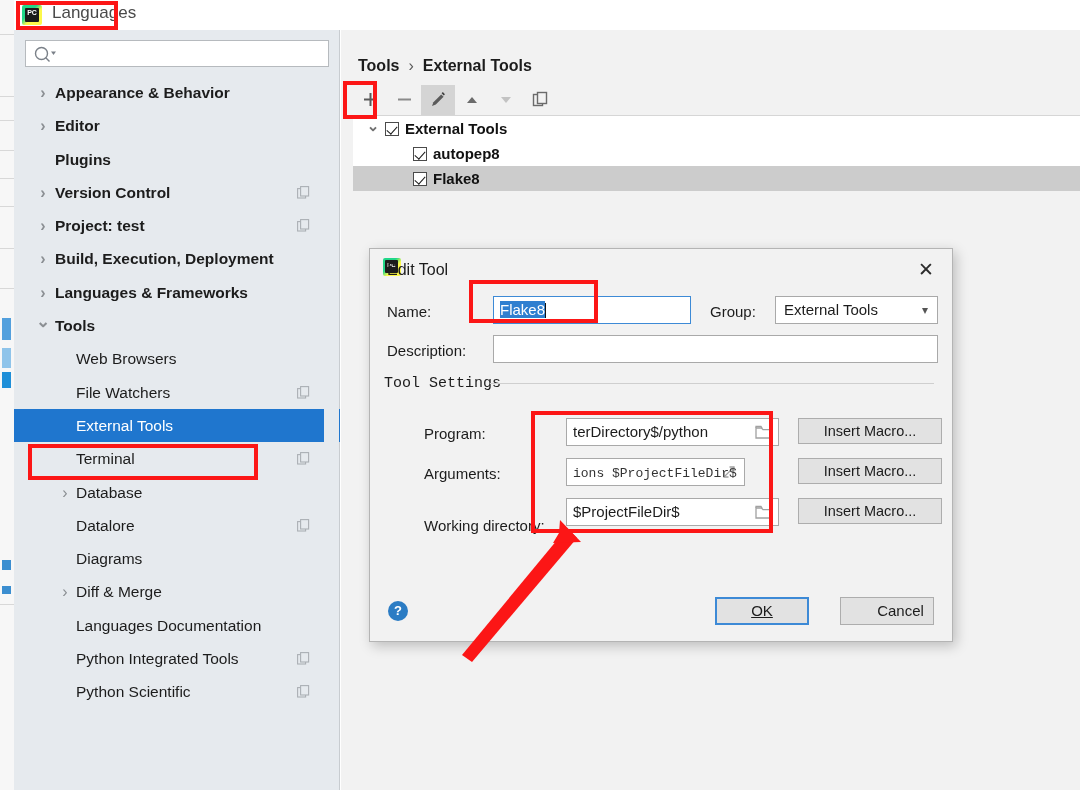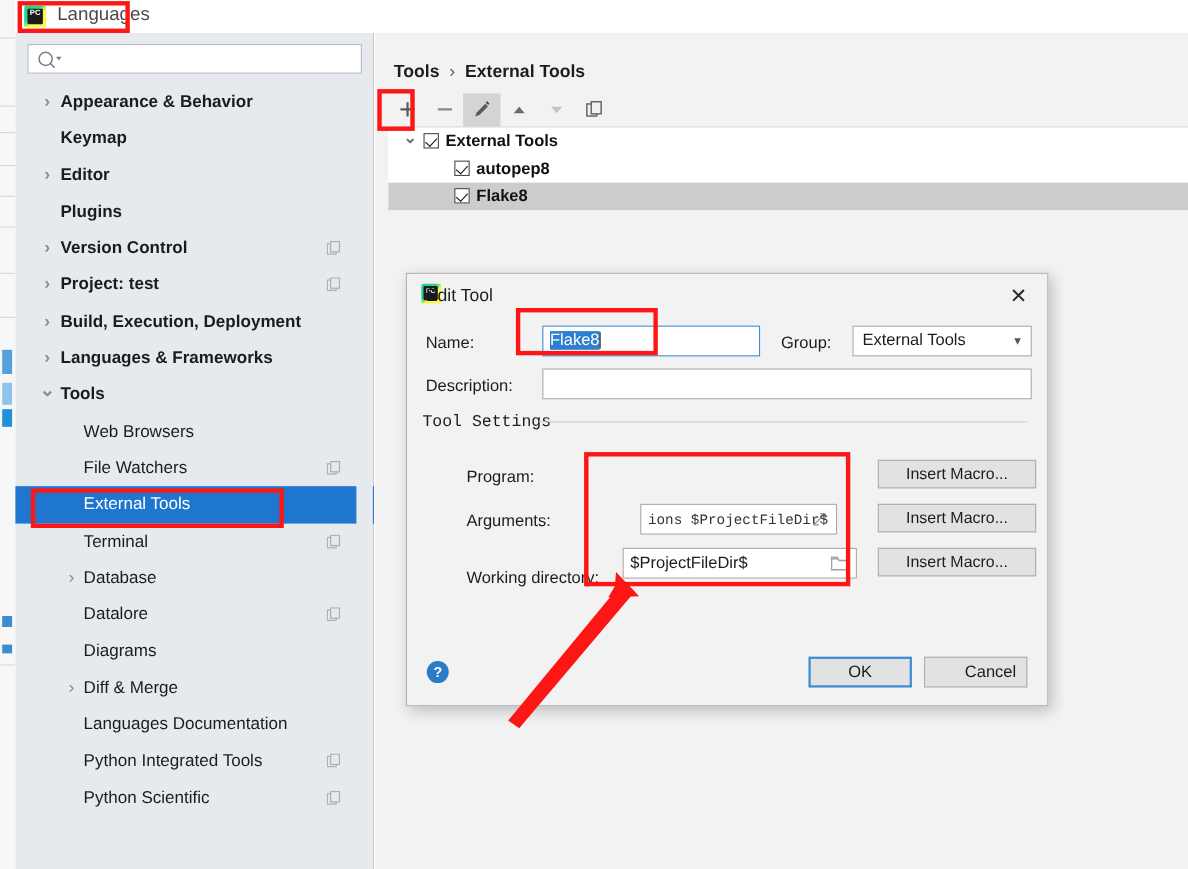--- a/index.html
+++ b/index.html
@@ -244,21 +244,20 @@
       <div class="search-wrap">
         <svg class="search-icon" viewBox="0 0 24 17">
           <circle cx="8.5" cy="7.5" r="6" fill="none" stroke="#7a8088" stroke-width="1.4"></circle>
           <line x1="12.8" y1="11.8" x2="16.5" y2="15.5" stroke="#7a8088" stroke-width="1.4"></line>
           <polygon points="18,5.5 23,5.5 20.5,9" fill="#7a8088"></polygon>
         </svg>
       </div>
 
       <div class="tree" id="sidebar-tree">
           <div class="trow top"><span class="arrow" style="font-size: 16px;">›</span><span class="tlabel">Appearance &amp; Behavior</span></div>
-          <div class="trow top"><span class="tlabel">Keymap</span></div>
           <div class="trow top"><span class="arrow" style="font-size: 16px;">›</span><span class="tlabel">Editor</span></div>
           <div class="trow top"><span class="tlabel">Plugins</span></div>
           <div class="trow top"><span class="arrow" style="font-size: 16px;">›</span><span class="tlabel">Version Control</span><svg class="cfgbadge" viewBox="0 0 13 13">
               <rect x="0.6" y="2.6" width="8" height="9.4" fill="none" stroke="#7b8086" stroke-width="1.1"></rect>
               <rect x="3.6" y="0.6" width="8" height="9.4" fill="#e6eaee" stroke="#7b8086" stroke-width="1.1"></rect>
             </svg></div>
           <div class="trow top"><span class="arrow" style="font-size: 16px;">›</span><span class="tlabel">Project: test</span><svg class="cfgbadge" viewBox="0 0 13 13">
               <rect x="0.6" y="2.6" width="8" height="9.4" fill="none" stroke="#7b8086" stroke-width="1.1"></rect>
               <rect x="3.6" y="0.6" width="8" height="9.4" fill="#e6eaee" stroke="#7b8086" stroke-width="1.1"></rect>
             </svg></div>
@@ -369,24 +368,31 @@
 
       <div class="dlg-label" style="left:17px; top:93px;">Description:</div>
       <div class="tfield" style="left:123px; top:86px; width:445px; height:28px;">
         <span></span>
       </div>
 
       <div class="group-hdr" style="left:14px; top:126px;">Tool Settings</div>
       <div class="group-line" style="left:120px; top:134px; width:444px;"></div>
 
       <div class="dlg-label" style="left:54px; top:176px;">Program:</div>
+      <div class="tfield" style="left:196px; top:169px; width:213px; height:28px;">
+        <span>terDirectory$/python</span>
+        <svg class="field-icon" viewBox="0 0 17 16">
+          <path d="M1 4 L6.5 4 L8 5.6 L16 5.6 L16 14 L1 14 Z" fill="none" stroke="#555" stroke-width="1.3"></path>
+          <path d="M1 4 L1 2.5 L6 2.5 L7 4" fill="none" stroke="#555" stroke-width="1.3"></path>
+        </svg>
+      </div>
       <div class="macro-btn" style="left:428px; top:169px;">Insert Macro...</div>
 
       <div class="dlg-label" style="left:54px; top:216px;">Arguments:</div>
-      <div class="tfield" style="left:212px; top:209px; width:179px; height:28px;">
+      <div class="tfield" style="left:196px; top:209px; width:179px; height:28px;">
         <span class="mono">ions $ProjectFileDir$</span>
         <svg class="field-icon" viewBox="0 0 17 16">
           <line x1="3" y1="13" x2="13" y2="3" stroke="#555" stroke-width="1.3"></line>
           <polyline points="8.5,3 13,3 13,7.5" fill="none" stroke="#555" stroke-width="1.3"></polyline>
           <polyline points="7.5,13 3,13 3,8.5" fill="none" stroke="#555" stroke-width="1.3"></polyline>
         </svg>
       </div>
       <div class="macro-btn" style="left:428px; top:209px;">Insert Macro...</div>
 
       <div class="dlg-label" style="left:54px; top:268px;">Working directory:</div>
@@ -398,21 +404,21 @@
         </svg>
       </div>
       <div class="macro-btn" style="left:428px; top:249px;">Insert Macro...</div>
 
       <div class="adv-row">
         
         
       </div>
 
       <div class="help-btn">?</div>
-      <div class="dbtn default" style="left:365px; top:348px;">OK</div>
+      <div class="dbtn default" style="left:345px; top:348px;text-decoration:underline;">OK</div>
       <div class="dbtn" style="left:470px; top:348px;padding-left:27px;">Cancel</div>
     </div>
 
   </div>
 
   <div class="hl" style="left:16px; top:1px; width:102px; height:29px;"></div>
 
   <div class="hl" style="left:343px; top:81px; width:34px; height:38px;"></div>
 
   <div class="hl" style="left:28px; top:444px; width:230px; height:36px;"></div>

